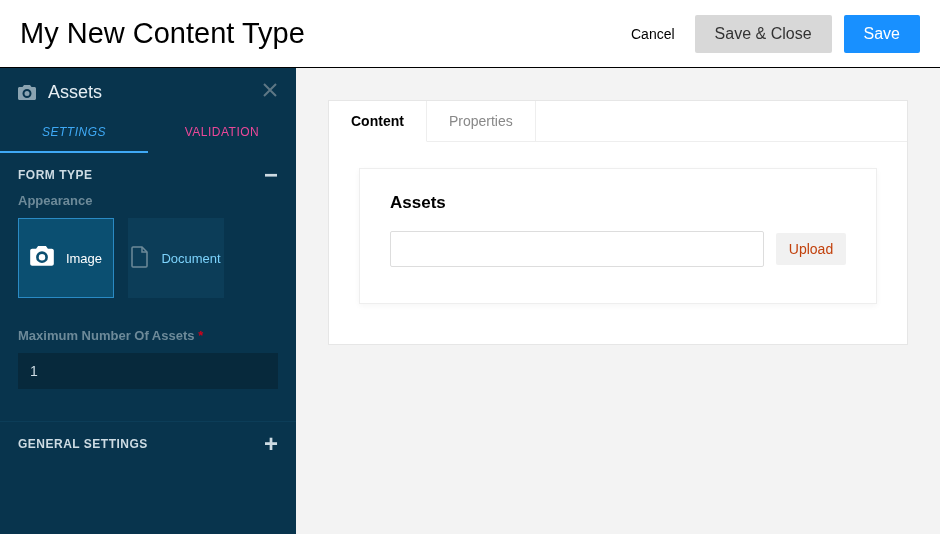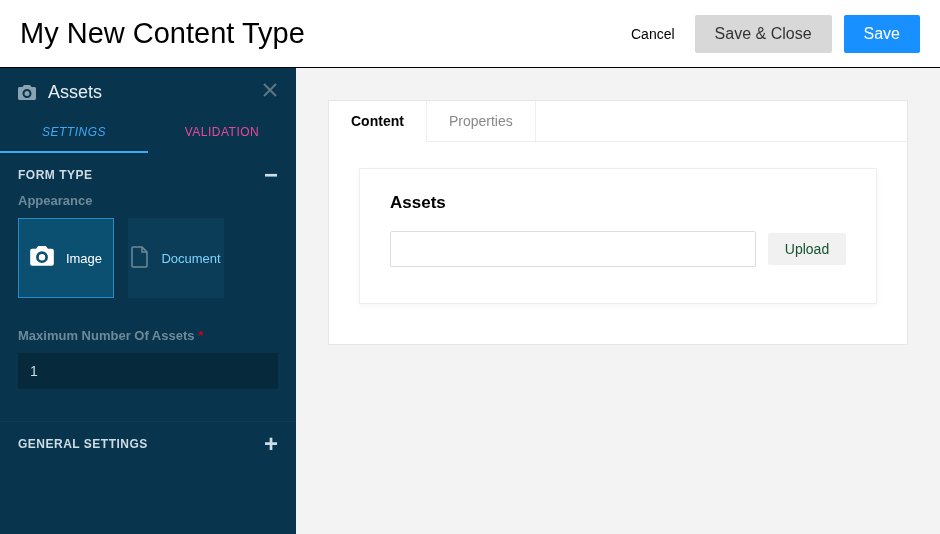--- a/index.html
+++ b/index.html
@@ -196,26 +196,26 @@
     margin-bottom: 18px;
   }
   .file-row { display:flex; gap:12px; align-items:center; }
   .file-input {
     flex:1;
     height:36px;
     border:1px solid #ddd;
     border-radius:2px;
   }
   .upload-btn {
-    width: 78px;
+    width: 70px;
     height: 32px;
     border:none;
     border-radius:2px;
     background:#f1f1f1;
-    color:#14532d;
+    color:#c2410c;
     font-size:14px;
     cursor: default;
   }
 </style>
 </head>
 <body>
 
 <div class="header">
   <h1 class="page-title">My New Content Type</h1>
   <div class="header-actions">

